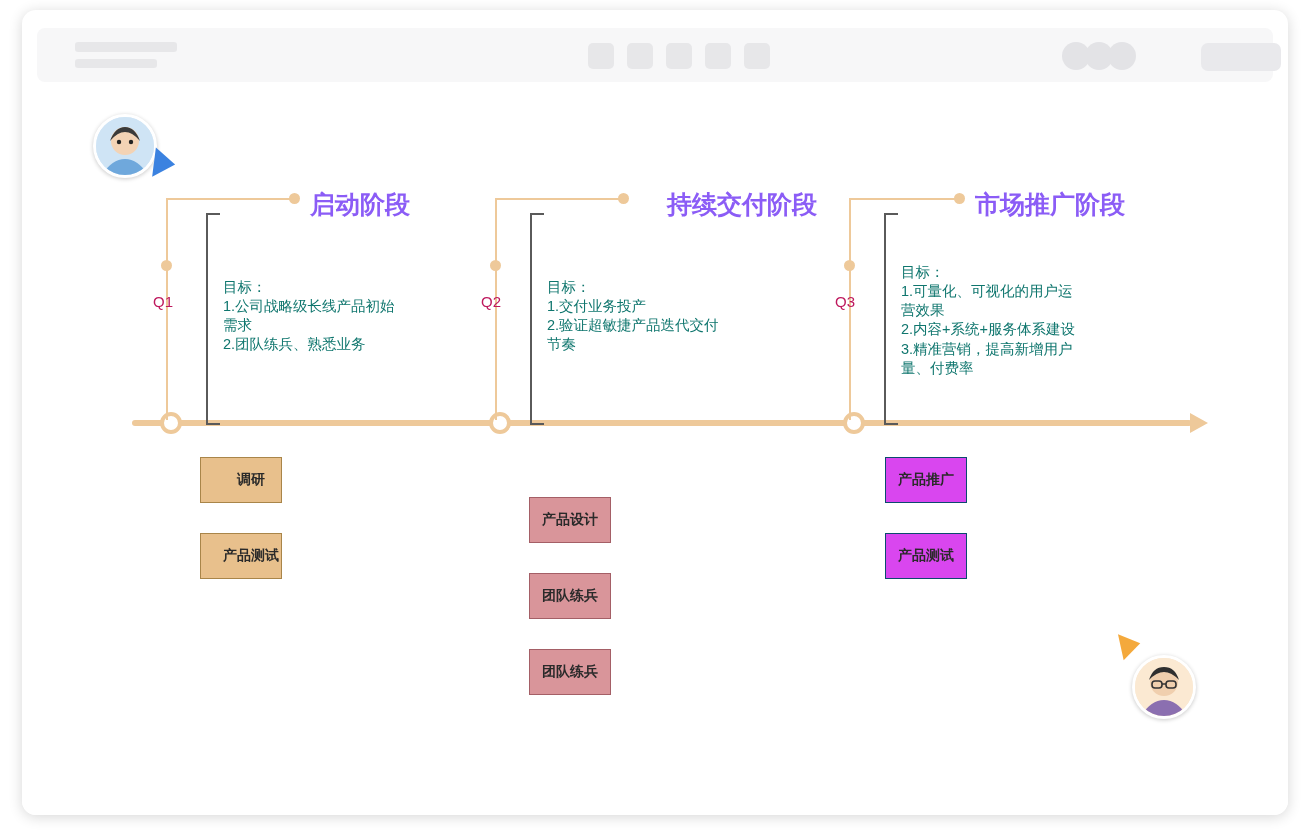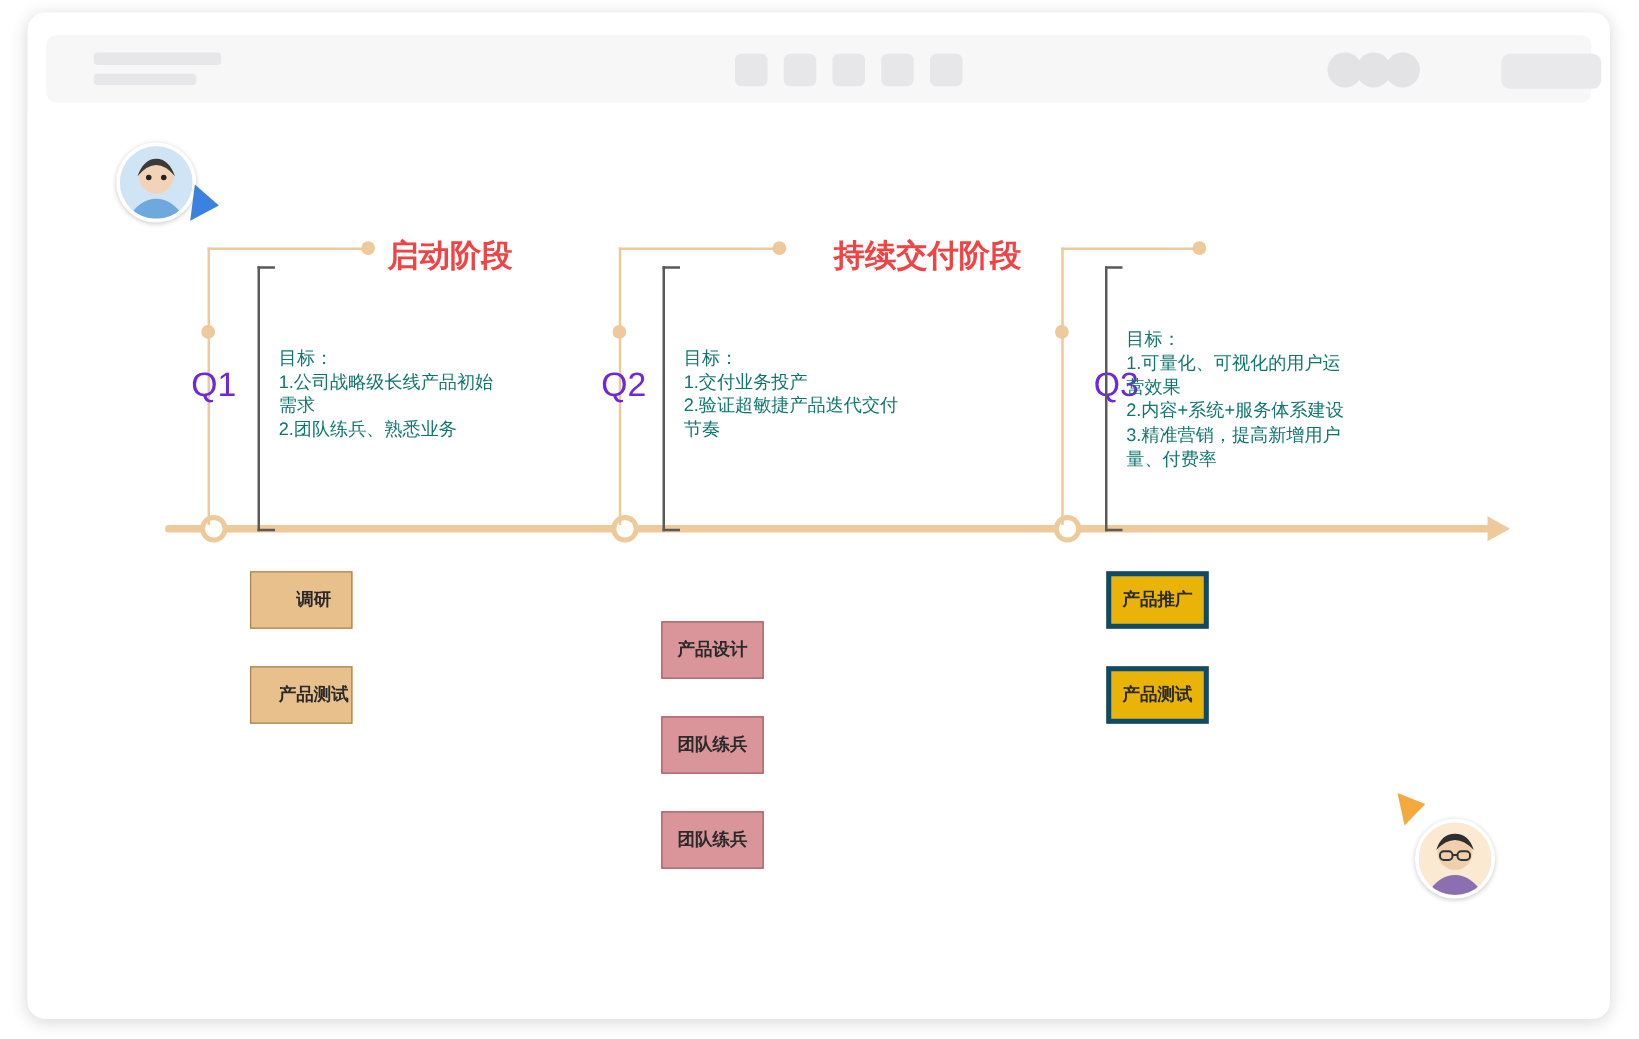--- a/index.html
+++ b/index.html
@@ -182,31 +182,31 @@
     position: absolute;
     width: 11px;
     height: 11px;
     border-radius: 50%;
     background: #eec99a;
   }
 
   
   .qlabel {
     position: absolute;
-    font-size: 27px;
-    color: #6d28d9;
+    font-size: 15px;
+    color: #be185d;
     font-weight: 400;
   }
 
   
   .phase-title {
     position: absolute;
     font-size: 25px;
     font-weight: bold;
-    color: #ef4444;
+    color: #8b5cf6;
     white-space: nowrap;
   }
 
   
   .bracket {
     position: absolute;
     border-left: 2px solid #5a5a5a;
     border-top: 2px solid #5a5a5a;
     border-bottom: 2px solid #5a5a5a;
     width: 12px;
@@ -227,21 +227,21 @@
     display: flex;
     align-items: center;
     justify-content: center;
     font-size: 14px;
     font-weight: bold;
     color: #2a2a2a;
     box-sizing: border-box;
   }
   .card.tan   { background: #e8c08c; border: 1px solid #a98549; padding-left: 20px; }
   .card.rose  { background: #d9959a; border: 1px solid #a45f66; margin-top: 40px; }
-  .card.pink  { background: #eab308; border: 4px solid #0c4a6e; }
+  .card.pink  { background: #d946ef; border: 1px solid #0c4a6e; }
 </style>
 </head>
 <body>
 
 <div id="canvas">
   <div class="window">
 
     <div class="titlebar">
       <div class="tb-line a"></div>
       <div class="tb-line b"></div>
@@ -313,21 +313,22 @@
 2.验证超敏捷产品迭代交付节奏</div>
       <div class="card rose" style="left:507px; top:369px;">产品设计</div>
       <div class="card rose" style="left:507px; top:445px;">团队练兵</div>
       <div class="card rose" style="left:507px; top:521px;">团队练兵</div>
 
       <div class="node" style="left:821px;"></div>
       <div class="vline" style="left:827px; top:110px; height:222px;"></div>
       <div class="hline" style="left:827px; top:110px; width:110px;"></div>
       <div class="smalldot" style="left:932px; top:105px;"></div>
       <div class="smalldot" style="left:822px; top:172px;"></div>
-      <div class="qlabel" style="left:813px; top:205px;margin-left:40px;">Q3</div>
+      <div class="qlabel" style="left:813px; top:205px;">Q3</div>
+      <div class="phase-title" style="left:953px; top:100px;">市场推广阶段</div>
       <div class="bracket" style="left:862px; top:125px; height:208px;"></div>
       <div class="goal-text" style="left:879px; top:175px; width:185px;">目标：
 1.可量化、可视化的用户运营效果
 2.内容+系统+服务体系建设
 3.精准营销，提高新增用户量、付费率</div>
       <div class="card pink" style="left:863px; top:369px;">产品推广</div>
       <div class="card pink" style="left:863px; top:445px;">产品测试</div>
 
     </div>
   </div>

